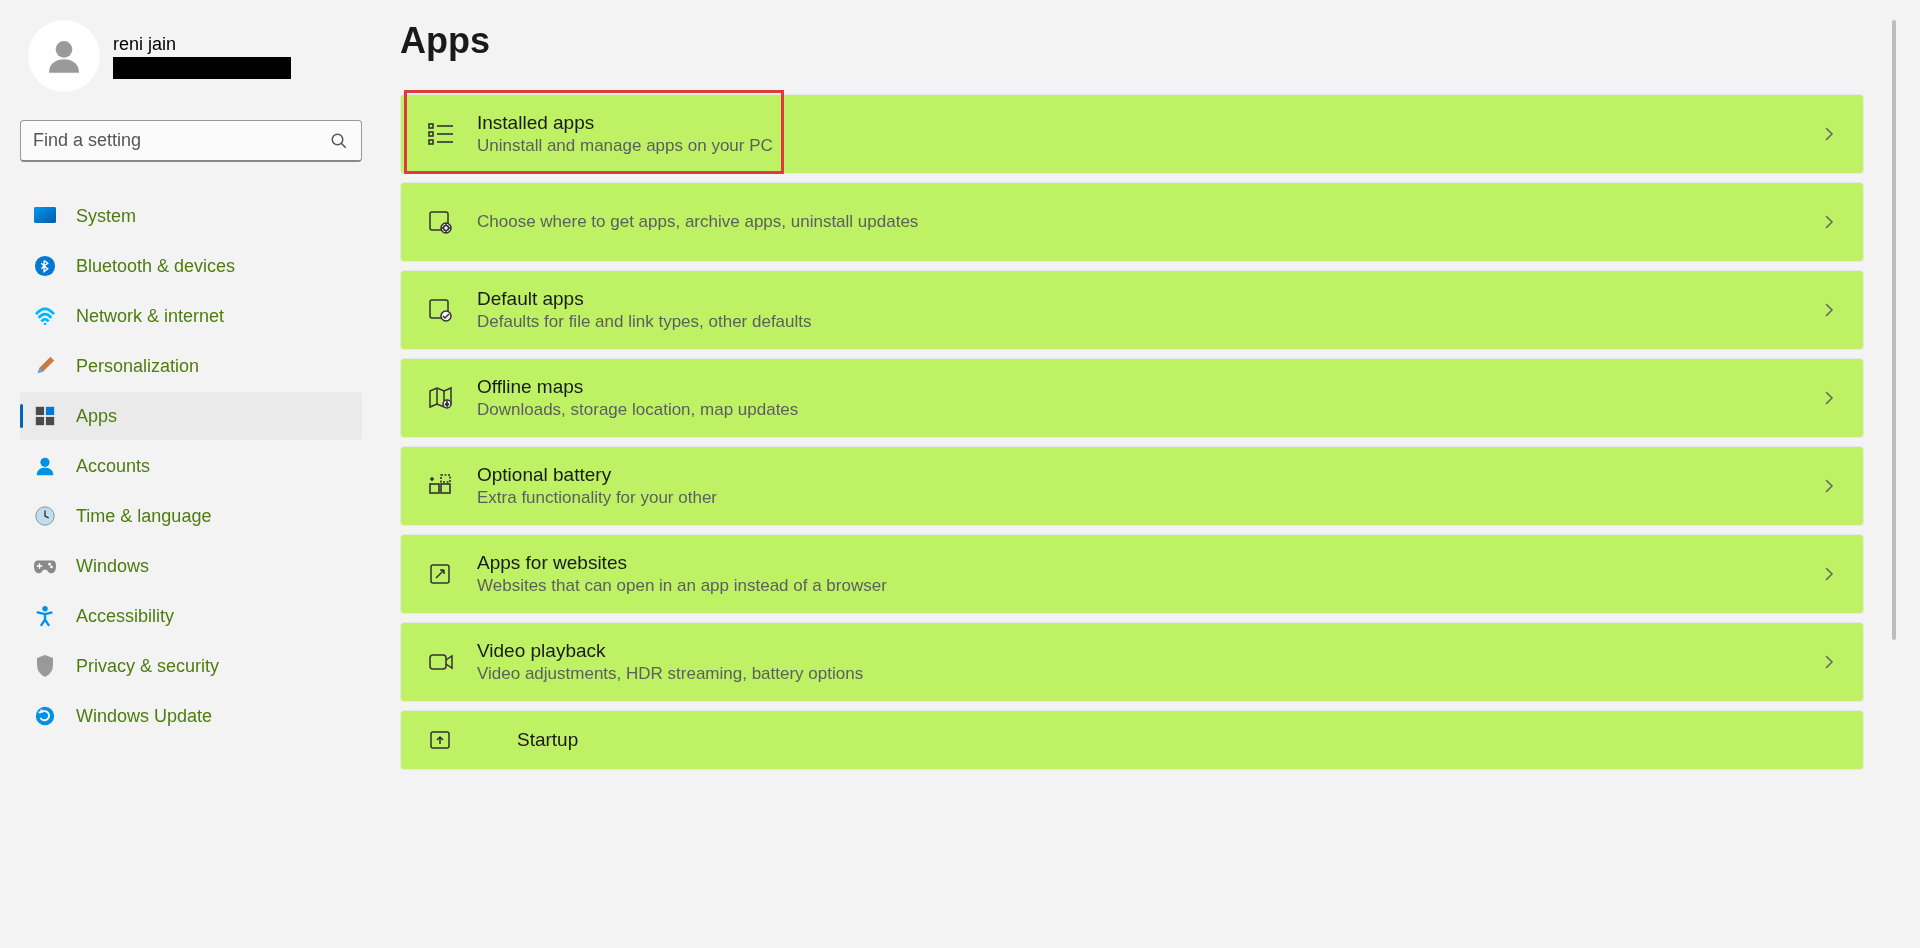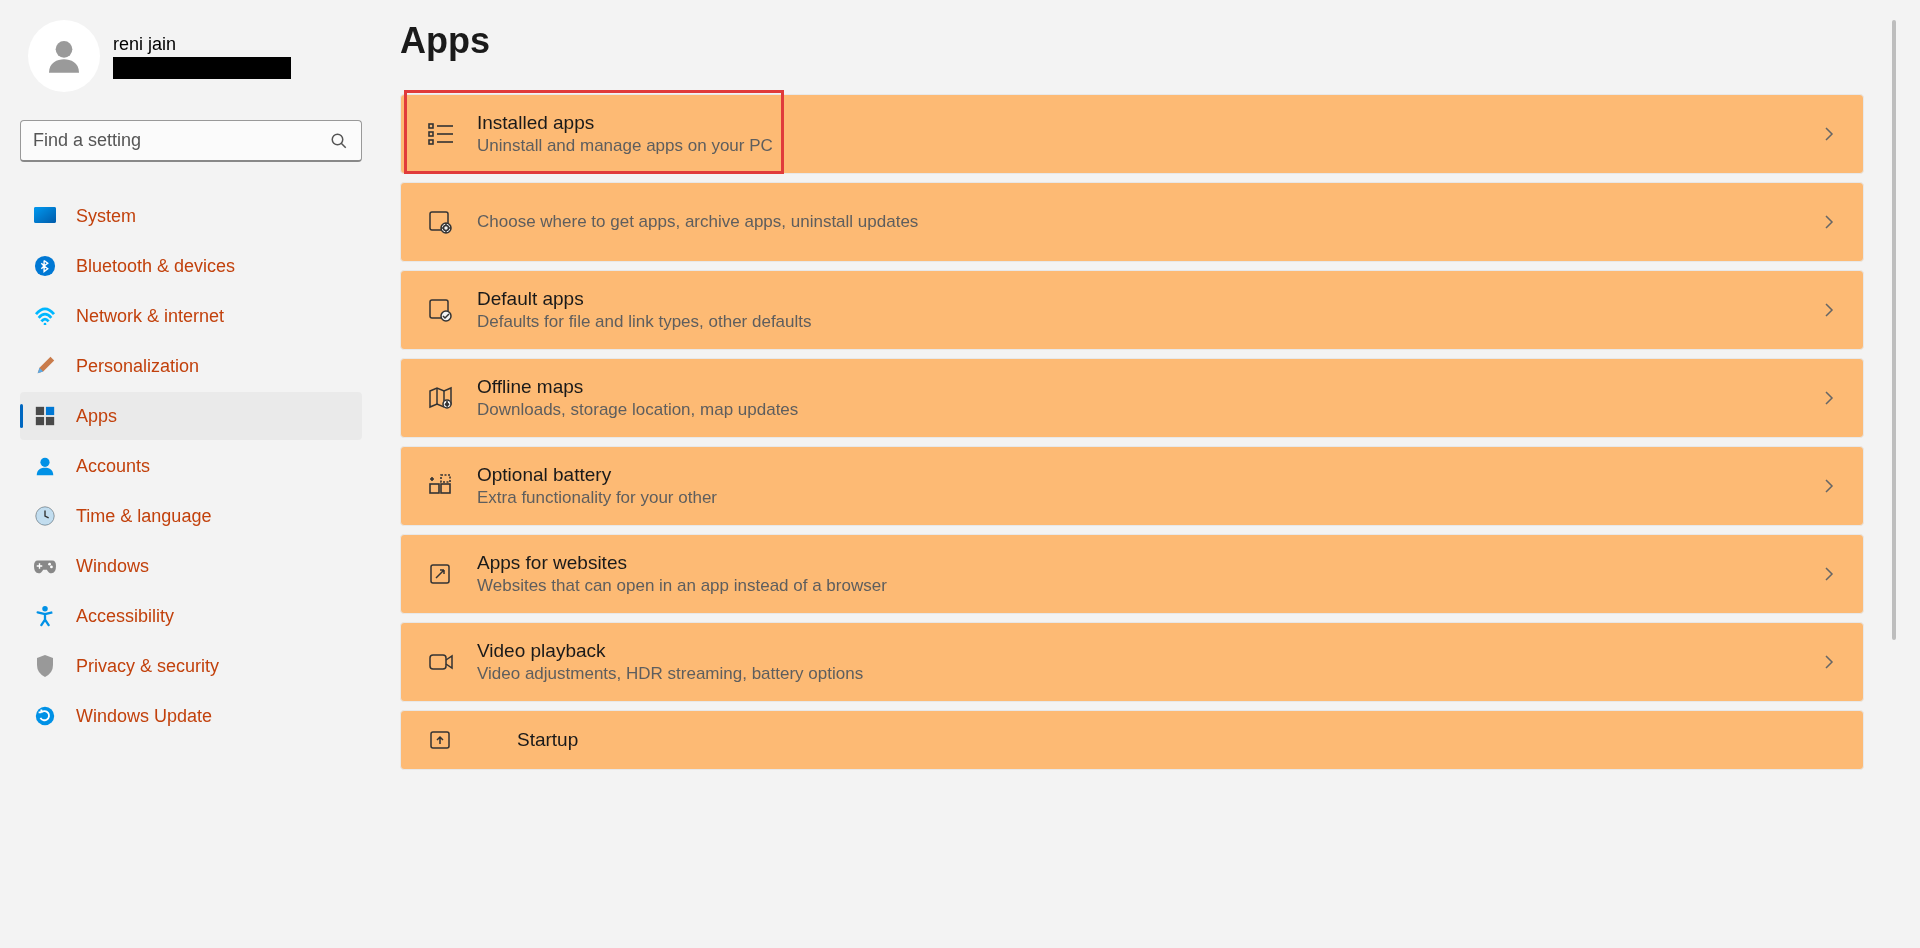--- a/index.html
+++ b/index.html
@@ -77,21 +77,21 @@
   .nav-list { list-style: none; }
   .nav-item {
     display: flex;
     align-items: center;
     gap: 20px;
     height: 48px;
     padding: 0 10px 0 14px;
     border-radius: 4px;
     cursor: pointer;
     font-size: 18px;
-    color: #c2410c;
+    color: #4d7c0f;
     margin-bottom: 2px;
     position: relative;
   }
   .nav-item.active {
     background: #eaeaea;
   }
   .nav-item.active::before {
     content: "";
     position: absolute;
     left: 0;
@@ -117,21 +117,21 @@
     bottom: 0;
     padding-right: 36px;
   }
   .page-title {
     font-size: 36px;
     font-weight: 600;
     margin-bottom: 32px;
     color: #1a1a1a;
   }
   .card {
-    background: #fdba74;
+    background: #bef264;
     border: 1px solid #e8e8e8;
     border-radius: 4px;
     height: 80px;
     display: flex;
     align-items: center;
     padding: 0 26px;
     margin-bottom: 8px;
     cursor: pointer;
   }
   .red-box {

